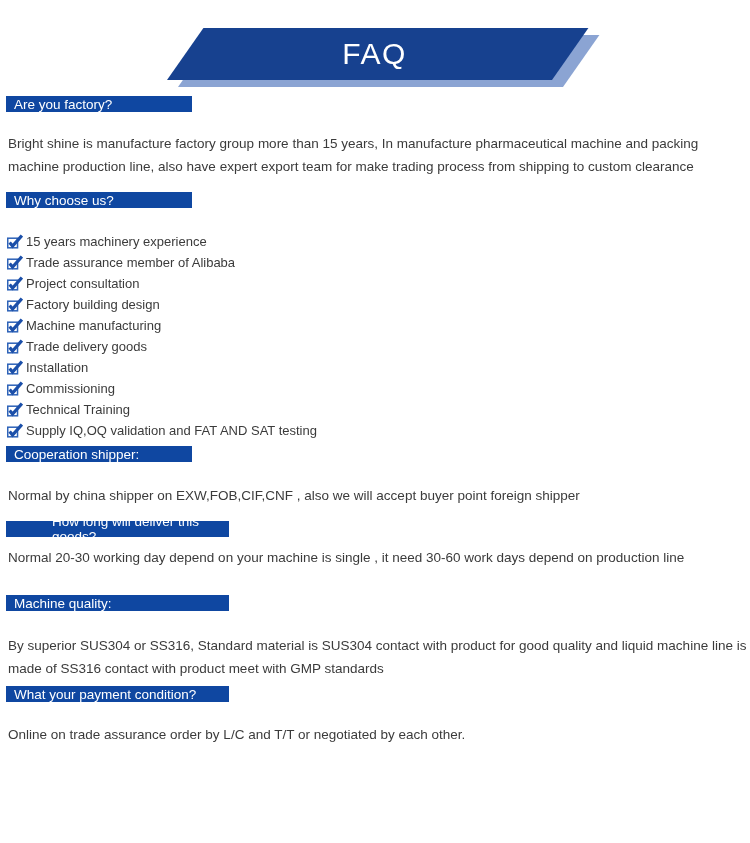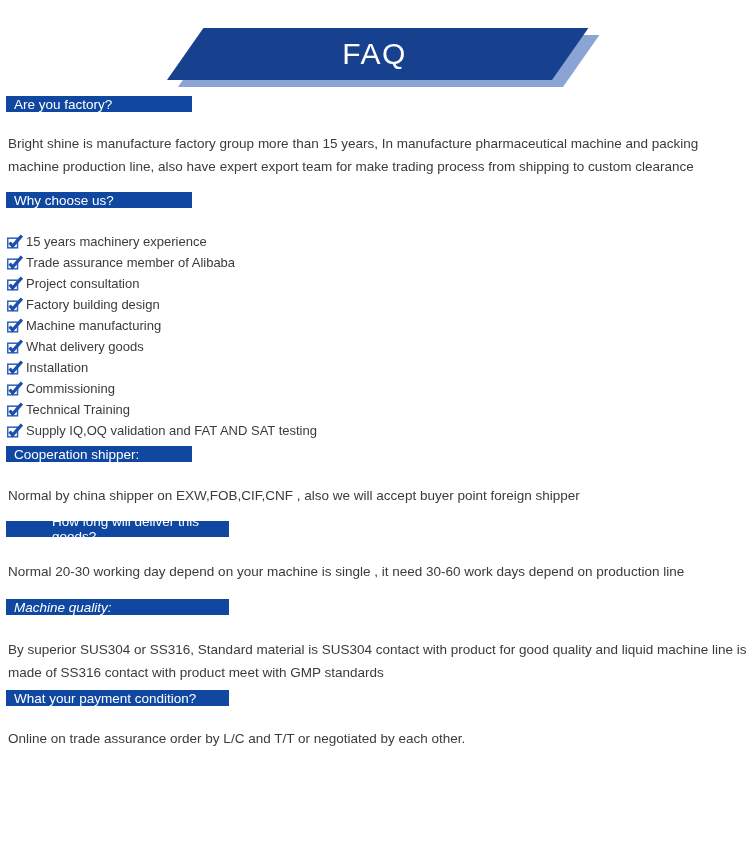--- a/index.html
+++ b/index.html
@@ -70,22 +70,22 @@
     display: flex; align-items: center;
     height: 21px;
     color: var(--body-text);
     font-size: 13px;
   }
   .check-row svg { margin-right: 3px; flex: 0 0 auto; }
 
   .s1 .bar { margin-top: 23px; }  .s1 .body { margin-top: 20px; }
   .s2 .bar { margin-top: 14px; }  .s2 .check-list { margin-top: 23px; }
   .s3 .bar { margin-top: 5px; }  .s3 .body { margin-top: 22px; }
-  .s4 .bar { margin-top: 14px; padding-left: 46px; }  .s4 .body { margin-top: 23px; }
-  .s5 .bar { margin-top: 16px; font-style: italic; }  .s5 .body { margin-top: 23px; }
+  .s4 .bar { margin-top: 14px; padding-left: 46px; }  .s4 .body { margin-top: 9px; }
+  .s5 .bar { margin-top: 26px; }  .s5 .body { margin-top: 23px; }
   .s6 .bar { margin-top: 6px; }  .s6 .body { margin-top: 21px; }
 </style>
 </head>
 <body>
 
 <div class="page">
 
   <div class="banner-zone">
     <div class="banner-box">
       <div class="banner-shadow"></div>
@@ -135,21 +135,21 @@
             <rect x="0.8" y="4" width="10.4" height="10.2" fill="#ffffff" stroke="#2e63b8" stroke-width="1.6"></rect>
             <path d="M2.8 8.6 L5.9 12.3 L15.8 1.2" fill="none" stroke="#1b4fa9" stroke-width="3.4"></path>
           </svg>
         <span>Machine manufacturing</span>
       </div>
       <div class="check-row">
         <svg width="16" height="15" viewBox="0 0 17 15">
             <rect x="0.8" y="4" width="10.4" height="10.2" fill="#ffffff" stroke="#2e63b8" stroke-width="1.6"></rect>
             <path d="M2.8 8.6 L5.9 12.3 L15.8 1.2" fill="none" stroke="#1b4fa9" stroke-width="3.4"></path>
           </svg>
-        <span>What delivery goods</span>
+        <span>Trade delivery goods</span>
       </div>
       <div class="check-row">
         <svg width="16" height="15" viewBox="0 0 17 15">
             <rect x="0.8" y="4" width="10.4" height="10.2" fill="#ffffff" stroke="#2e63b8" stroke-width="1.6"></rect>
             <path d="M2.8 8.6 L5.9 12.3 L15.8 1.2" fill="none" stroke="#1b4fa9" stroke-width="3.4"></path>
           </svg>
         <span>Installation</span>
       </div>
       <div class="check-row">
         <svg width="16" height="15" viewBox="0 0 17 15">

